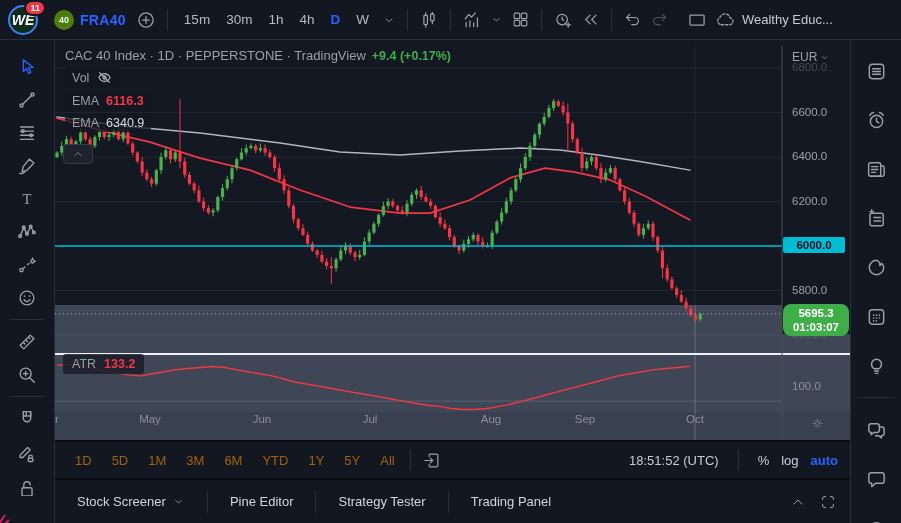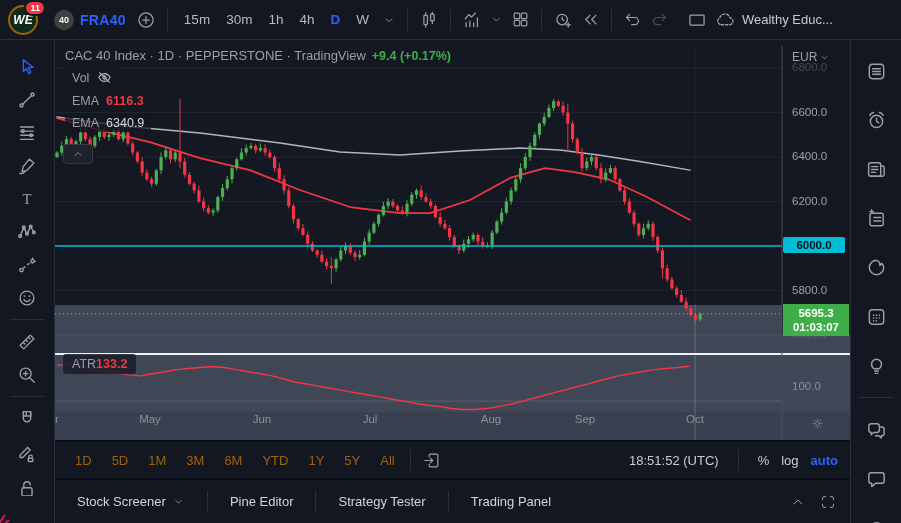--- a/index.html
+++ b/index.html
@@ -9,26 +9,26 @@
     background:#141823; font-family:"Liberation Sans", sans-serif;
     color:#d1d4dc; font-size:13px; user-select:none;
   }
   svg.ic { display:block; fill:none; stroke:currentColor; stroke-width:1.5; stroke-linecap:round; stroke-linejoin:round; }
 
   
   #topbar { position:absolute; left:0; top:0; width:901px; height:40px;
     background:#131722; border-bottom:1px solid #2a2e39; display:flex; align-items:center; z-index:30; }
   .tb-sep { width:1px; height:22px; background:#2a2e39; margin:0 7px; flex:none; }
   #logo-wrap { position:relative; margin:0 10px 0 8px; flex:none; }
-  #logo { width:30px; height:30px; border-radius:50%; background:#0e2b1c; border:2px solid #a16207;
-    display:flex; align-items:center; justify-content:center; color:#fff; font-weight:bold; font-style:italic; font-size:12px; }
+  #logo { width:30px; height:30px; border-radius:50%; background:#0e2b1c; border:2px solid #3b82f6;
+    display:flex; align-items:center; justify-content:center; color:#fff; font-weight:bold; font-style:italic; font-size:14px; }
   #logo-badge { position:absolute; top:-5px; right:-8px; background:#f23645; color:#fff; font-size:9px; font-weight:bold;
     border-radius:8px; padding:1px 4px; border:2px solid #131722; }
   #symbol-btn { display:flex; align-items:center; gap:6px; margin:0 6px; cursor:pointer; }
-  #symbol-badge { width:20px; height:20px; border-radius:50%; background:#404040; color:#eafff5; font-size:9px; font-weight:bold;
+  #symbol-badge { width:20px; height:20px; border-radius:50%; background:#4d7c0f; color:#eafff5; font-size:9px; font-weight:bold;
     display:flex; align-items:center; justify-content:center; }
   #symbol-name { color:#2962ff; font-weight:bold; font-size:14px; letter-spacing:.3px; }
   .tb-icon { color:#9aa0aa; padding:4px; border-radius:4px; cursor:pointer; flex:none; display:flex; align-items:center; }
   .tb-icon.dim { color:#4b4f5b; }
   #timeframes { display:flex; align-items:center; gap:2px; margin:0 2px; }
   .tf { padding:4px 7px; border-radius:4px; color:#b6bac4; cursor:pointer; font-size:13.5px; }
   .tf.active { color:#2962ff; font-weight:bold; }
   #layout-name { color:#c8cbd3; margin-left:2px; white-space:nowrap; }
 
   
@@ -50,33 +50,33 @@
   #chart-svg { position:absolute; left:0; top:6px; }
   #legend { position:absolute; left:10px; top:8px; z-index:5; }
   #legend-title-row { font-size:13px; color:#9d9fa7; white-space:nowrap; }
   #legend-change { color:#3fae49; margin-left:6px; font-weight:bold; font-size:12.5px; }
   .legend-row { display:inline-flex; align-items:center; gap:7px; background:rgba(19,23,34,.75);
     padding:2px 7px 2px 2px; border-radius:3px; margin-top:4px; font-size:12.5px; color:#9a9da5; }
   .legend-val-red { color:#f23645; font-weight:bold; }
   .legend-val-white { color:#d8dbe3; font-weight:normal; }
   #collapse-btn { position:absolute; left:8px; top:104px; width:30px; height:20px; background:#1e222d;
     border:1px solid #363a45; border-radius:4px; display:flex; align-items:center; justify-content:center; color:#9aa0aa; cursor:pointer; z-index:5; }
-  #atr-legend { position:absolute; left:8px; top:314px; z-index:5; display:inline-flex; 
+  #atr-legend { position:absolute; left:8px; top:314px; z-index:5; display:inline-flex; gap:8px; 
     background:rgba(25,29,40,.85); padding:3px 9px; border-radius:3px; font-size:12.5px; color:#9a9da5; }
   #atr-value { color:#f23645; font-weight:bold; }
 
   
   #price-axis { position:absolute; left:727px; top:6px; width:68px; height:394px; z-index:4; }
   #eur-label { position:absolute; left:10px; top:4px; color:#9aa0aa; font-size:12px; display:flex; align-items:center; gap:2px; cursor:pointer; }
   .ptick { position:absolute; left:10px; color:#9aa0aa; font-size:11.5px; }
   .ptick.faded { opacity:.35; }
   #cyan-label { position:absolute; left:1px; width:62px; text-align:center; background:#00bcd4; color:#06121c;
     font-size:11.5px; font-weight:bold; border-radius:2px; padding:2px 0; }
   #last-label { position:absolute; left:1px; width:66px; text-align:center; background:#3fae49; color:#fff;
-    font-size:11.5px; font-weight:bold; border-radius:0; padding:2px 0; line-height:14px; z-index:3; }
+    font-size:11.5px; font-weight:bold; border-radius:8px; padding:2px 0; line-height:14px; z-index:3; }
   #atr-tick { position:absolute; left:10px; color:#8b8f99; font-size:11.5px; }
   #axis-gear { position:absolute; left:28px; top:370px; color:#787b86; cursor:pointer; }
 
   #months { position:absolute; left:0; top:373px; width:727px; height:20px; z-index:3; }
   .month { position:absolute; transform:translateX(-50%); color:#8b8f99; font-size:11.5px; cursor:ew-resize; }
 
   
   #range-row { position:absolute; left:55px; top:440px; width:795px; height:40px; background:#131722;
     border-top:2px solid #0b0e15; border-bottom:2px solid #0b0e15; display:flex; align-items:center; padding:0 12px; z-index:25; }
   .range-btn { padding:4px 8px; color:#a16207; border-radius:4px; cursor:pointer; font-size:13px; }

